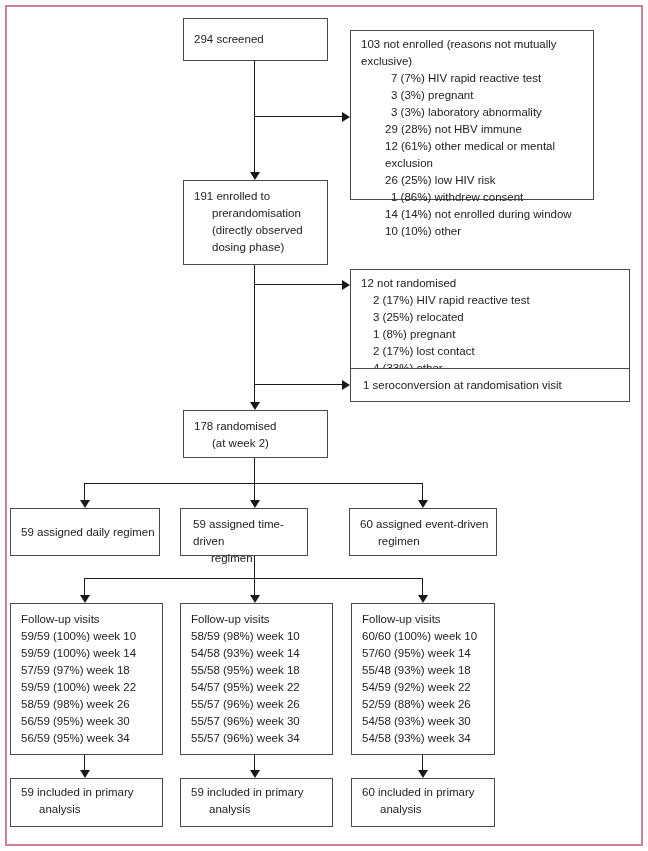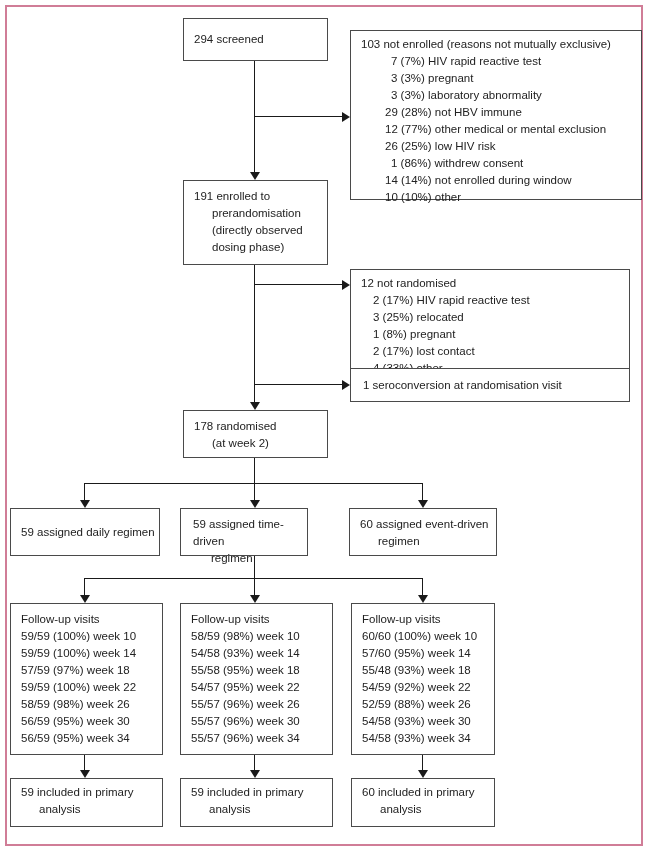--- a/index.html
+++ b/index.html
@@ -76,27 +76,27 @@
   <div class="vl" style="left:254px;top:755px;height:16px;"></div>
   <div class="vl" style="left:422px;top:755px;height:16px;"></div>
   <div class="ad" style="left:80px;top:770px;"></div>
   <div class="ad" style="left:250px;top:770px;"></div>
   <div class="ad" style="left:418px;top:770px;"></div>
 
   <div class="box vcenter" style="left:183px;top:18px;width:145px;height:43px;">
     <span class="pl10">294 screened</span>
   </div>
 
-  <div class="box pt6" style="left:350px;top:30px;width:292px;height:170px;">
+  <div class="box pt6" style="left:350px;top:30px;width:244px;height:170px;">
     <div class="line pl10">103 not enrolled (reasons not mutually exclusive)</div>
     <div class="line ind1">7 (7%) HIV rapid reactive test</div>
     <div class="line ind1">3 (3%) pregnant</div>
     <div class="line ind1">3 (3%) laboratory abnormality</div>
     <div class="line ind2">29 (28%) not HBV immune</div>
-    <div class="line ind2">12 (77%) other medical or mental exclusion</div>
+    <div class="line ind2">12 (61%) other medical or mental exclusion</div>
     <div class="line ind2">26 (25%) low HIV risk</div>
     <div class="line ind1">1 (86%) withdrew consent</div>
     <div class="line ind2">14 (14%) not enrolled during window</div>
     <div class="line ind2">10 (10%) other</div>
   </div>
 
   <div class="box pt8" style="left:183px;top:180px;width:145px;height:85px;">
     <div class="line pl10">191 enrolled to</div>
     <div class="line pl28">prerandomisation</div>
     <div class="line pl28">(directly observed</div>

